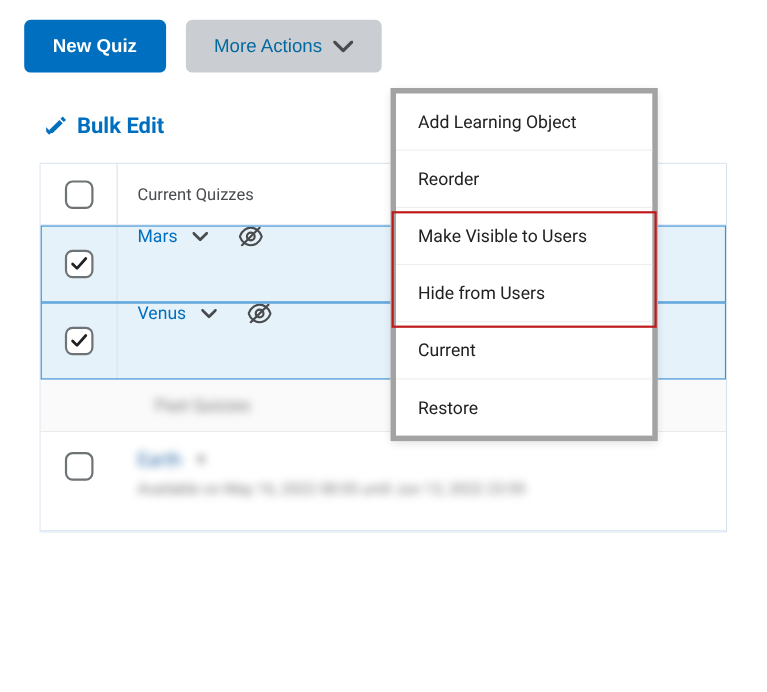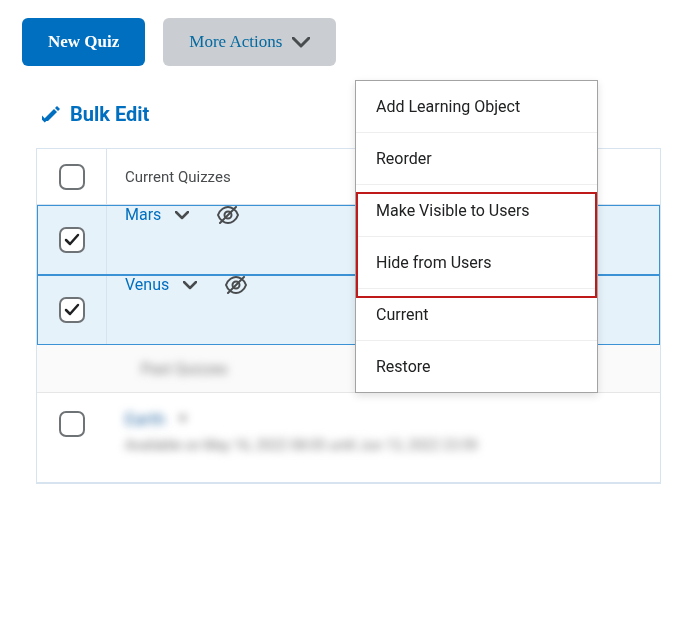--- a/index.html
+++ b/index.html
@@ -18,21 +18,20 @@
       padding: 18px 22px 18px 22px;
       align-items: center;
     }
     .btn {
       border: none;
       border-radius: 6px;
       padding: 14px 26px;
       font-size: 17px;
       cursor: pointer;
       font-weight: 600;
-      font-family: Liberation Serif, serif;
     }
     .btn-primary {
       background: #006fbf;
       color: #fff;
     }
     .btn-secondary {
       background: #eef0f2;
       color: #494c4e;
       font-weight: 400;
     }
@@ -177,21 +176,21 @@
     .blurred-name { color:#2b6aa5; filter: blur(4px); font-size:17px; user-select:none;}
     .blurred-sub { color:#777; filter: blur(4px); font-size:14px; user-select:none;}
 
     
     .dropdown-menu {
       position: absolute;
       top: 80px;
       left: 355px;
       width: 243px;
       background: #fff;
-      border: 1px solid #a3a3a3;
+      border: 5px solid #a3a3a3;
       box-shadow: 0 3px 8px rgba(0,0,0,0.12);
       z-index: 50;
     }
     .menu-item {
       padding: 16px 20px;
       font-size: 16px;
       color: #202122;
       border-bottom: 1px solid #eee;
       cursor: pointer;
     }

